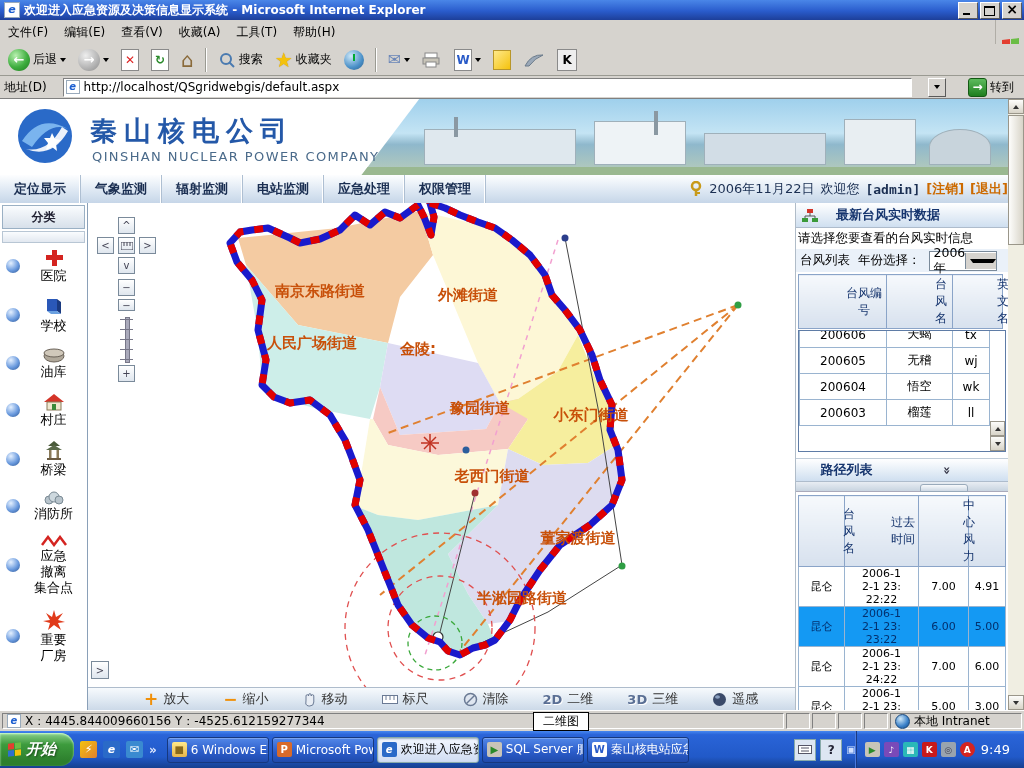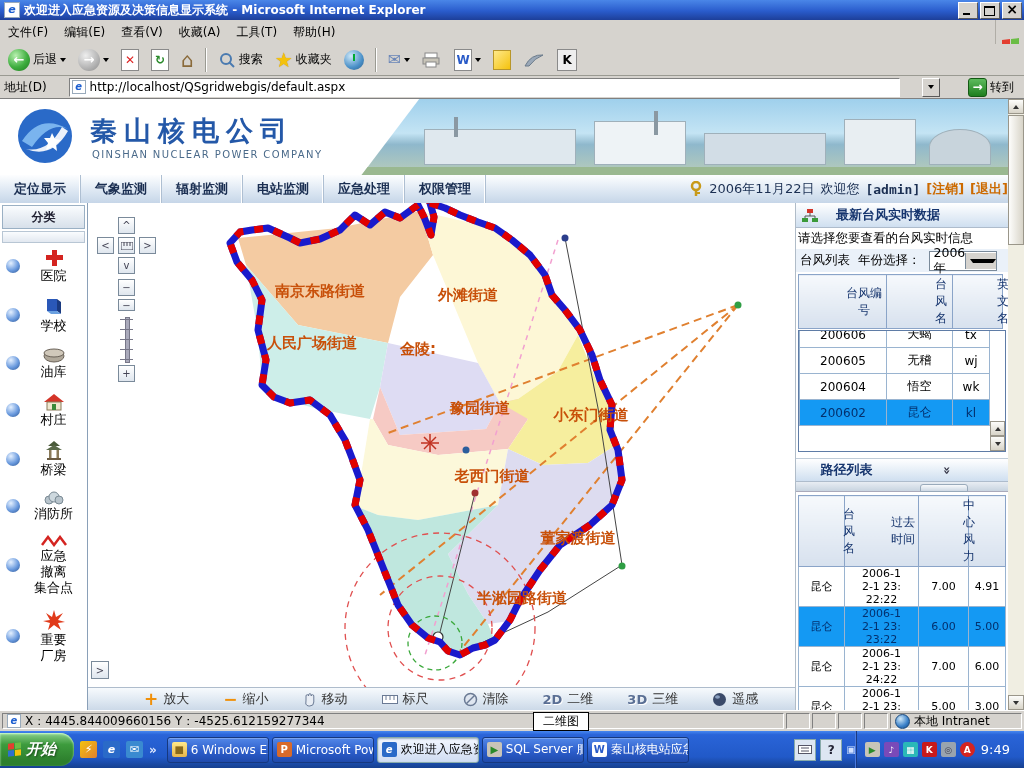--- a/index.html
+++ b/index.html
@@ -38,37 +38,37 @@
   .doc-ico{width:16px;height:20px;background:#fff;border:1px solid #8a8a8a;position:relative;
     display:inline-flex;align-items:center;justify-content:center;font-weight:bold;}
   .star{color:#f4c20d;font-size:20px;line-height:18px;text-shadow:0 0 1px #b8860b;}
   .hist{width:20px;height:20px;border-radius:50%;background:radial-gradient(circle at 35% 30%,#cfe8f8,#4a90c8 60%,#2a5d8a);
     position:relative;}
   .hist::before{content:"";position:absolute;left:9px;top:4px;width:2px;height:7px;background:#0a3;}
   .env{color:#6a86b8;font-size:16px;}
   .small-arrow{width:0;height:0;border-left:3px solid transparent;border-right:3px solid transparent;border-top:4px solid #000;display:inline-block;}
   
   .addrbar{position:absolute;left:0;top:76px;width:1024px;height:23px;background:#d6d3ce;
-    border-bottom:1px solid #808080;display:flex;align-items:center;gap:22px;padding:0 4px;box-sizing:border-box;color:#000;}
+    border-bottom:1px solid #808080;display:flex;align-items:center;gap:16px;padding:0 4px;box-sizing:border-box;color:#000;}
   .addr-input{flex:1;height:17px;background:#fff;border:1px solid;border-color:#808080 #fff #fff #808080;
     display:flex;align-items:center;gap:4px;padding:0 2px;}
   .addr-drop{width:16px;height:17px;background:#d6d3ce;border:1px solid;border-color:#fff #5a5a5a #5a5a5a #fff;
     display:flex;align-items:center;justify-content:center;}
   .go-btn{display:flex;align-items:center;gap:3px;padding:0 6px;height:19px;}
   .go-ico{width:17px;height:17px;border-radius:3px;background:linear-gradient(180deg,#5dbb5d,#1e7e1e);color:#fff;
     display:inline-flex;align-items:center;justify-content:center;font-weight:bold;border:1px solid #145914;}
   
   .banner{position:absolute;left:0;top:99px;width:1024px;height:76px;background:#fff;overflow:hidden;border-bottom:1px solid #8899aa;}
   .banner .photo{position:absolute;right:0;top:0;width:720px;height:76px;
     background:linear-gradient(180deg,#9fd0ec 0%,#c4e4f4 45%,#8fb8cc 60%,#b9cdb9 100%);
     clip-path:polygon(8% 100%,16% 0,100% 0,100% 100%);}
   .bld{position:absolute;background:#e8eef2;border:1px solid #9fb0ba;}
   .logo-circle{position:absolute;left:16px;top:8px;width:58px;height:58px;}
   .logo-cn{position:absolute;left:90px;top:14px;font-size:27px;font-weight:bold;color:#2458a8;letter-spacing:7px;}
-  .logo-en{position:absolute;left:92px;top:50px;font-size:10px;color:#4a6a8a;letter-spacing:1.4px;}
+  .logo-en{position:absolute;left:92px;top:50px;font-size:13px;color:#4a6a8a;letter-spacing:1.4px;}
   
   .navbar{position:absolute;left:0;top:175px;width:1024px;height:28px;
     background:linear-gradient(180deg,#fdfeff,#dbe6f2 60%,#c6d6e8);border-bottom:1px solid #8aa0b8;
     display:flex;align-items:center;color:#1b2f52;}
   .nav-tab{padding:0 14px;height:100%;display:flex;align-items:center;font-weight:bold;font-size:13px;
     border-right:1px solid #aebfd2;box-shadow:inset -1px 0 0 #fff;}
   .nav-right{margin-left:auto;display:flex;align-items:center;gap:6px;padding-right:16px;font-size:13px;}
   .nav-right .lnk{color:#cc6a00;font-weight:bold;}
   .nav-right b{font-family:"DejaVu Sans Mono",monospace;}
   
@@ -599,24 +599,24 @@
             <tr>
                   <td>200605</td>
                   <td>无稽</td>
                   <td>wj</td>
                 </tr>
             <tr>
                   <td>200604</td>
                   <td>悟空</td>
                   <td>wk</td>
                 </tr>
-            <tr class="sel">
-                  <td>200602</td>
-                  <td>昆仑</td>
-                  <td>kl</td>
+            <tr>
+                  <td>200603</td>
+                  <td>榴莲</td>
+                  <td>ll</td>
                 </tr>
 
           </tbody>
             </table>
         </div>
         <div class="vscroll">
           <span class="sbtn up">
               <i></i>
             </span>
           <span class="sbtn dn">

